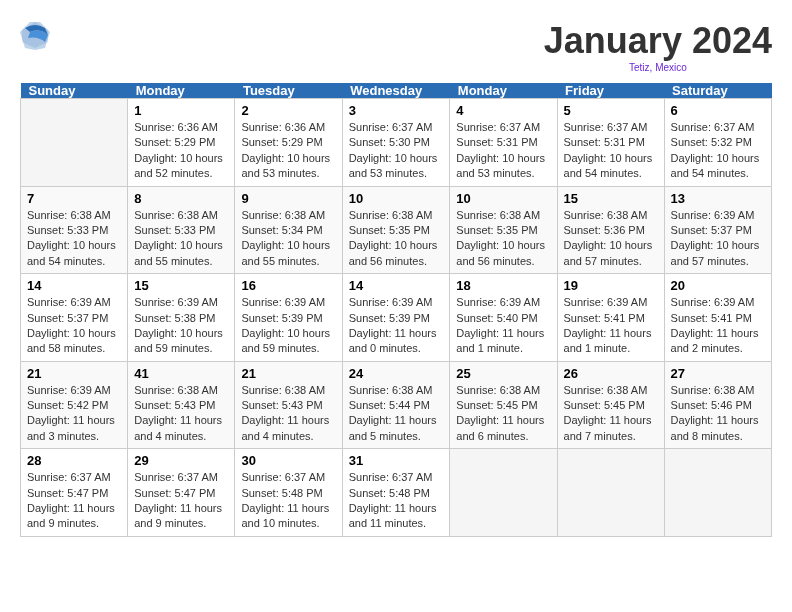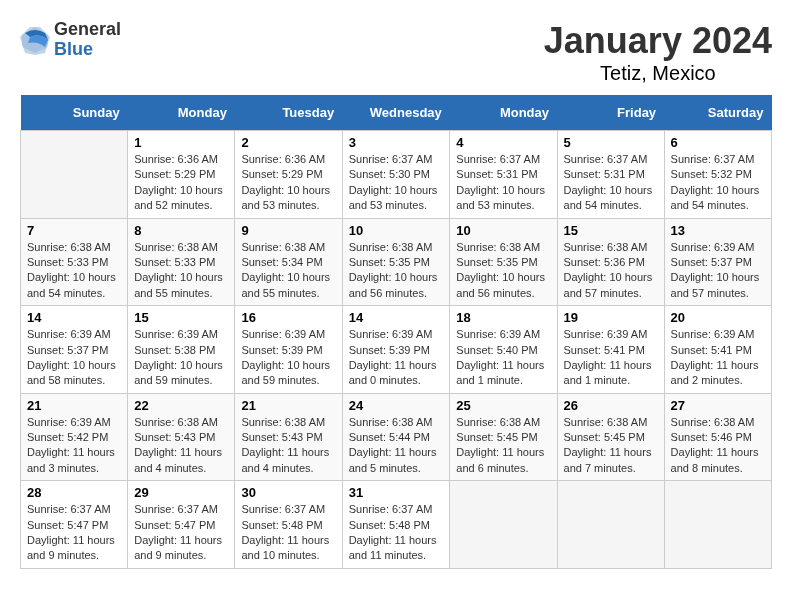--- a/index.html
+++ b/index.html
@@ -42,33 +42,33 @@
     }
     .title-block {
       text-align: center;
     }
     .month-title {
       font-size: 36px;
       font-weight: bold;
       color: #333;
     }
     .location {
-      font-size: 20px;
-      color: #000000;
+      font-size: 10px;
+      color: #6d28d9;
     }
     .calendar-table {
       width: 100%;
       border-collapse: collapse;
       font-size: 11px;
     }
     .calendar-table th {
       background-color: #2a6db5;
       color: #fff;
-      text-align: right;
-      padding: 10px 8px;
+      text-align: left;
+      padding: 0 8px;
       font-size: 13px;
       font-weight: bold;
     }
     .calendar-table td {
       border: 1px solid #ccc;
       vertical-align: top;
       padding: 4px 6px;
       width: 108px;
       min-height: 80px;
       background: #fff;
@@ -94,24 +94,20 @@
 <body>
 
 <div class="header">
   <div class="logo">
     <svg class="logo-icon" viewBox="0 0 30 30">
       <polygon points="15,2 28,10 28,22 15,28 2,22 2,10" fill="#2a6db5" opacity="0.15"></polygon>
       <polygon points="20,2 30,12 25,28 15,30 5,28 0,12 10,2" fill="#2a6db5" opacity="0.3"></polygon>
       <path d="M5,8 Q15,2 25,8 L28,15 Q20,8 10,12 Z" fill="#2a6db5"></path>
       <path d="M10,12 Q20,8 28,15 L25,22 Q18,16 8,18 Z" fill="#4a90d9"></path>
     </svg>
-    <div class="logo-text">
-      <span class="logo-general">General</span>
-      <span class="logo-blue">Blue</span>
-    </div>
   </div>
   <div class="title-block">
     <div class="month-title">January 2024</div>
     <div class="location">Tetiz, Mexico</div>
   </div>
 </div>
 
 <table class="calendar-table">
   <thead>
     <tr>
@@ -211,21 +207,21 @@
           <span class="day-number">20</span>
           <div class="day-info">Sunrise: 6:39 AM<br>Sunset: 5:41 PM<br>Daylight: 11 hours and 2 minutes.</div>
         </td>
       </tr>
       <tr>
         <td>
           <span class="day-number">21</span>
           <div class="day-info">Sunrise: 6:39 AM<br>Sunset: 5:42 PM<br>Daylight: 11 hours and 3 minutes.</div>
         </td>
         <td>
-          <span class="day-number">22</span>
+          <span class="day-number">41</span>
           <div class="day-info">Sunrise: 6:38 AM<br>Sunset: 5:43 PM<br>Daylight: 11 hours and 4 minutes.</div>
         </td>
         <td>
           <span class="day-number">21</span>
           <div class="day-info">Sunrise: 6:38 AM<br>Sunset: 5:43 PM<br>Daylight: 11 hours and 4 minutes.</div>
         </td>
         <td>
           <span class="day-number">24</span>
           <div class="day-info">Sunrise: 6:38 AM<br>Sunset: 5:44 PM<br>Daylight: 11 hours and 5 minutes.</div>
         </td>

